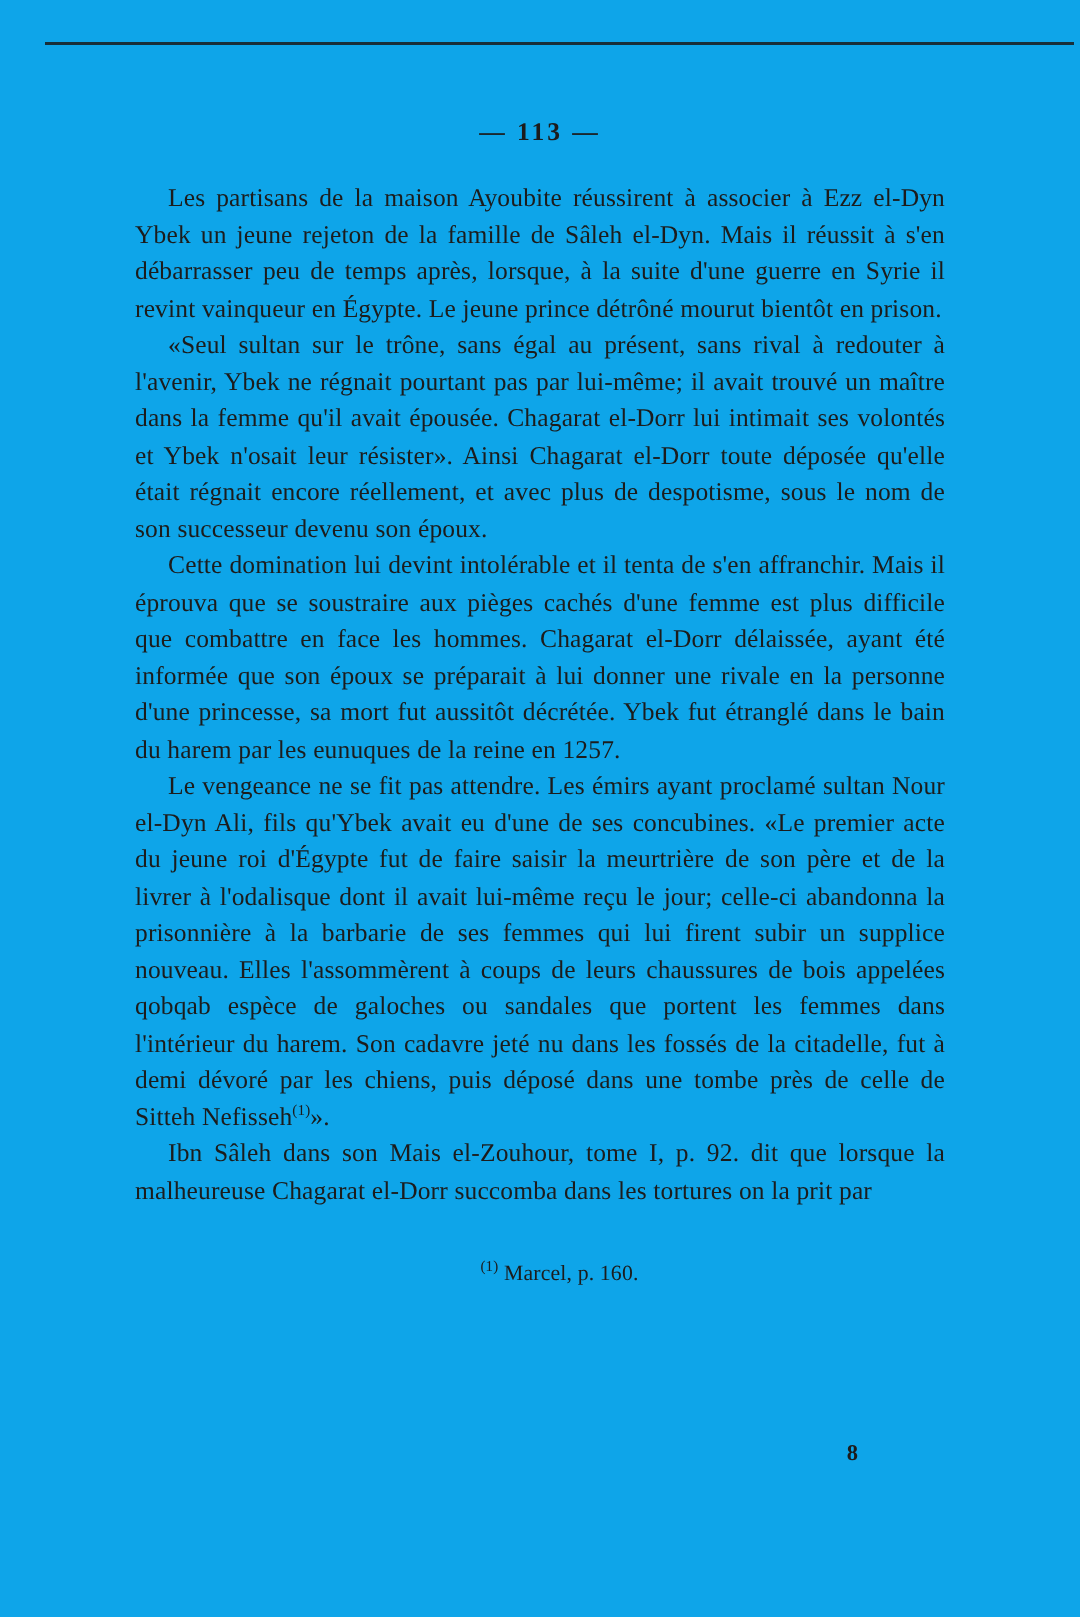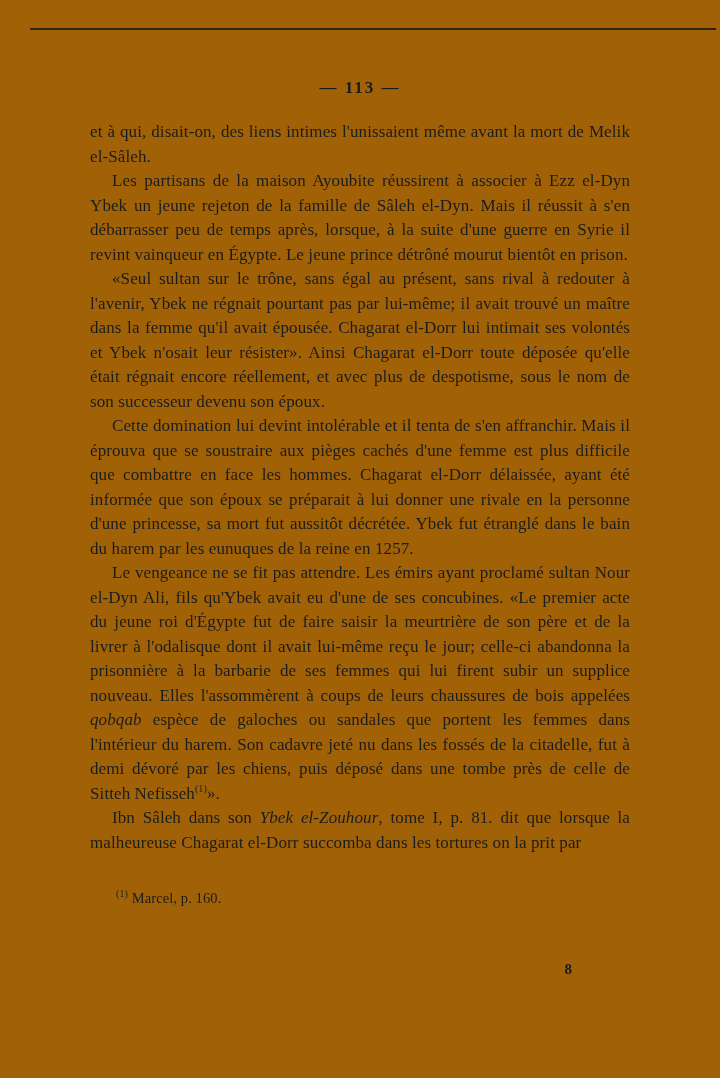--- a/index.html
+++ b/index.html
@@ -37,49 +37,48 @@
   }
   .para {
     margin: 0;
     font-size: 17px;
     line-height: 24.5px;
     text-align: justify;
     text-indent: 22px;
     letter-spacing: 0.1px;
   }
   .para.noindent { text-indent: 0; }
-  .italic { font-style: italic; }
+  .italic { }
   sup { font-size: 10px; line-height: 0; }
   .footnote {
     margin: 34px 0 10px 26px;
     font-size: 14.5px;
     line-height: 18px;
-    text-align: left;
+    text-align: center;
     text-indent: 0;
   }
   .sig {
     position: absolute;
     right: 148px;
     bottom: 100px;
     font-size: 15px;
     font-weight: bold;
     color: #1c1c1c;
   }
 </style>
 </head>
 <body>
 
-<div class="page" style="background: #a16207; color: rgb(28, 28, 28);">
+<div class="page" style="background: #0ea5e9; color: rgb(28, 28, 28);">
   <div class="scan-line"></div>
   <div class="content">
     <p class="pagenum">— 113 —</p>
     <div>
-        <p class="para noindent"><span>et à qui, disait-on, des liens intimes l'unissaient même avant la mort de Melik el-Sâleh.</span></p>
         <p class="para"><span>Les partisans de la maison Ayoubite réussirent à associer à Ezz el-Dyn Ybek un jeune rejeton de la famille de Sâleh el-Dyn. Mais il réussit à s'en débarrasser peu de temps après, lorsque, à la suite d'une guerre en Syrie il revint vainqueur en Égypte. Le jeune prince détrôné mourut bientôt en prison.</span></p>
         <p class="para"><span>«Seul sultan sur le trône, sans égal au présent, sans rival à redouter à l'avenir, Ybek ne régnait pourtant pas par lui-même; il avait trouvé un maître dans la femme qu'il avait épousée. Chagarat el-Dorr lui intimait ses volontés et Ybek n'osait leur résister». Ainsi Chagarat el-Dorr toute déposée qu'elle était régnait encore réellement, et avec plus de despotisme, sous le nom de son successeur devenu son époux.</span></p>
         <p class="para"><span>Cette domination lui devint intolérable et il tenta de s'en affranchir. Mais il éprouva que se soustraire aux pièges cachés d'une femme est plus difficile que combattre en face les hommes. Chagarat el-Dorr délaissée, ayant été informée que son époux se préparait à lui donner une rivale en la personne d'une princesse, sa mort fut aussitôt décrétée. Ybek fut étranglé dans le bain du harem par les eunuques de la reine en 1257.</span></p>
         <p class="para"><span>Le vengeance ne se fit pas attendre. Les émirs ayant proclamé sultan Nour el-Dyn Ali, fils qu'Ybek avait eu d'une de ses concubines. «Le premier acte du jeune roi d'Égypte fut de faire saisir la meurtrière de son père et de la livrer à l'odalisque dont il avait lui-même reçu le jour; celle-ci abandonna la prisonnière à la barbarie de ses femmes qui lui firent subir un supplice nouveau. Elles l'assommèrent à coups de leurs chaussures de bois appelées </span><span class="italic">qobqab</span><span> espèce de galoches ou sandales que portent les femmes dans l'intérieur du harem. Son cadavre jeté nu dans les fossés de la citadelle, fut à demi dévoré par les chiens, puis déposé dans une tombe près de celle de Sitteh Nefisseh</span><sup>(1)</sup><span>».</span></p>
-        <p class="para"><span>Ibn Sâleh dans son </span><span class="italic">Ybek el-Zouhour</span><span>, tome I, p. 81. dit que lorsque la malheureuse Chagarat el-Dorr succomba dans les tortures on la prit par</span></p>
+        <p class="para"><span>Ibn Sâleh dans son </span><span class="italic">Mais el-Zouhour</span><span>, tome I, p. 92. dit que lorsque la malheureuse Chagarat el-Dorr succomba dans les tortures on la prit par</span></p>
       </div>
     <p class="para footnote"><sup>(1)</sup><span> Marcel, p. 160.</span></p>
   </div>
   <div class="sig">8</div>
 </div>
 
 </body></html>

